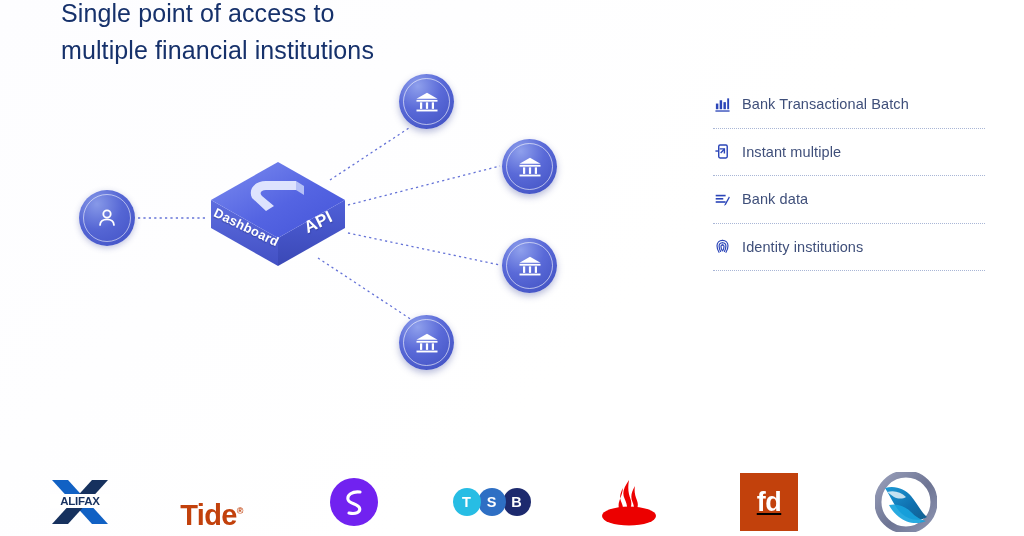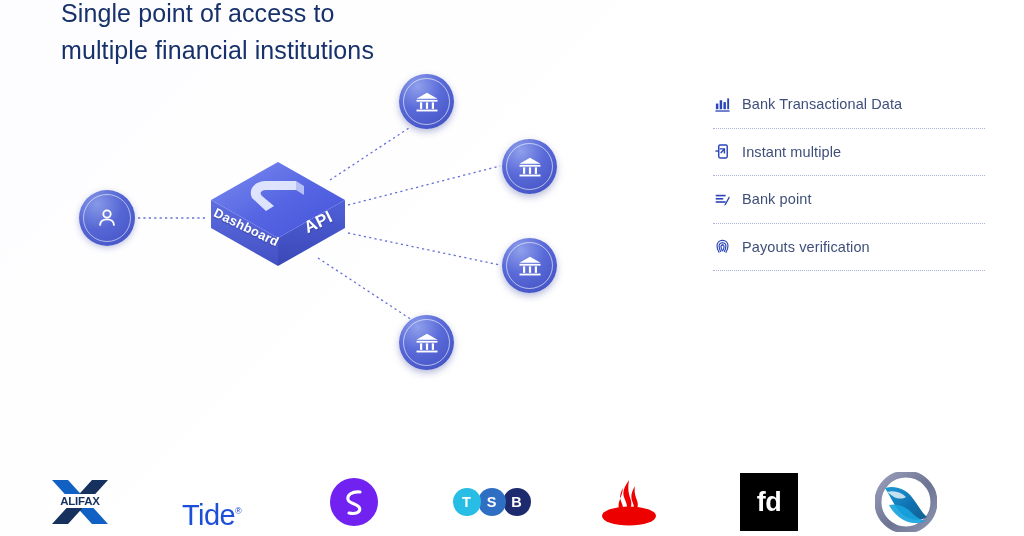--- a/index.html
+++ b/index.html
@@ -185,22 +185,22 @@
     background: #ffffff;
     letter-spacing: -.2px;
     line-height: 14px;
     z-index: 3;
   }
 
   
   #logo-tide { left: 160px; width: 95px; }
   .tide-text {
     font-size: 29px;
-    font-weight: 400;
-    color: #1d4ed8;
+    font-weight: 700;
+    color: #c2410c;
     letter-spacing: -.6px;
     margin-top: 27px;
   }
   .tide-text sup { font-size: 9px; vertical-align: super; }
 
   
   #logo-starling { left: 310px; width: 80px; }
   .starling-circle {
     width: 48px;
     height: 48px;
@@ -230,21 +230,21 @@
   .tsb-b { background: #1d2a6e; z-index: 1; }
 
   
   #logo-santander { left: 580px; width: 90px; }
 
   
   #logo-fd { left: 730px; width: 70px; }
   .fd-square {
     width: 58px;
     height: 58px;
-    background: #000000;
+    background: #c2410c;
     display: flex;
     align-items: center;
     justify-content: center;
     text-decoration: underline;
   }
   .fd-text {
     color: #ffffff;
     font-size: 27px;
     font-weight: 700;
     letter-spacing: -.5px;
@@ -355,21 +355,21 @@
   <div class="feature-row">
     <span class="feature-icon">
       <svg width="17" height="17" viewBox="0 0 18 18">
         <rect x="2" y="8" width="2.6" height="6" fill="#2b45b8"></rect>
         <rect x="6" y="4.5" width="2.6" height="9.5" fill="#2b45b8"></rect>
         <rect x="10" y="6.5" width="2.6" height="7.5" fill="#2b45b8"></rect>
         <rect x="14" y="2.5" width="2" height="11.5" fill="#2b45b8"></rect>
         <rect x="1.5" y="15.2" width="15" height="1.4" fill="#2b45b8"></rect>
       </svg>
     </span>
-    <span class="feature-label">Bank Transactional Data</span>
+    <span class="feature-label">Bank Transactional Batch</span>
   </div>
 
   <div class="feature-row">
     <span class="feature-icon">
       <svg width="17" height="17" viewBox="0 0 18 18">
         <rect x="5" y="2.2" width="9" height="13.6" rx="1.4" fill="none" stroke="#2b45b8" stroke-width="1.5"></rect>
         <path d="M6 6.2 L11 6.2 L11 11" fill="none" stroke="#2b45b8" stroke-width="1.5"></path>
         <path d="M11.2 6.4 L7 10.6" stroke="#2b45b8" stroke-width="1.5"></path>
         <path d="M1.5 8.5 L5 8.5" stroke="#2b45b8" stroke-width="1.5"></path>
       </svg>
@@ -380,38 +380,38 @@
 
   <div class="feature-row">
     <span class="feature-icon">
       <svg width="17" height="17" viewBox="0 0 18 18">
         <rect x="1.8" y="4" width="10.5" height="1.7" fill="#2b45b8"></rect>
         <rect x="1.8" y="7.4" width="8" height="1.7" fill="#2b45b8"></rect>
         <rect x="1.8" y="10.8" width="10.5" height="1.7" fill="#2b45b8"></rect>
         <path d="M15.8 5.8 L11.6 13.6 L10.6 15.6 L12.6 14.6 L16.8 6.8 Z" fill="#2b45b8"></path>
       </svg>
     </span>
-    <span class="feature-label">Bank point</span>
+    <span class="feature-label">Bank data</span>
   </div>
 
 
   <div class="feature-row">
     <span class="feature-icon">
       <svg width="17" height="17" viewBox="0 0 18 18">
         <g fill="none" stroke="#2b45b8" stroke-width="1.25" stroke-linecap="round">
           <path d="M9 2.6 C5.5 2.6 3.2 5 3.2 8.2 C3.2 11 4 13.2 5.3 15.1"></path>
           <path d="M9 5 C6.8 5 5.4 6.5 5.4 8.4 C5.4 10.8 6.1 12.6 7 14.3"></path>
           <path d="M9 7.3 C7.9 7.3 7.4 8.1 7.4 9 C7.4 10.9 8.1 12.3 8.8 13.5"></path>
           <path d="M9 2.6 C12.5 2.6 14.8 5 14.8 8.2 C14.8 11 14 13.2 12.7 15.1"></path>
           <path d="M9 5 C11.2 5 12.6 6.5 12.6 8.4 C12.6 10.8 11.9 12.6 11 14.3"></path>
           <path d="M9 7.3 C10.1 7.3 10.6 8.1 10.6 9 C10.6 10.9 9.9 12.3 9.2 13.5"></path>
         </g>
       </svg>
     </span>
-    <span class="feature-label">Payouts verification</span>
+    <span class="feature-label">Identity institutions</span>
   </div>
 </div>
 
 <div id="logos">
 
   <div class="logo" id="logo-alifax">
     <div class="alifax-box">
       <svg width="60" height="50" viewBox="0 0 60 50" style="position:absolute;left:0;top:0;">
         <path d="M2 3 L18 3 L58 47 L42 47 Z" fill="#1161c4"></path>
         <path d="M58 3 L42 3 L2 47 L18 47 Z" fill="#16315e"></path>

